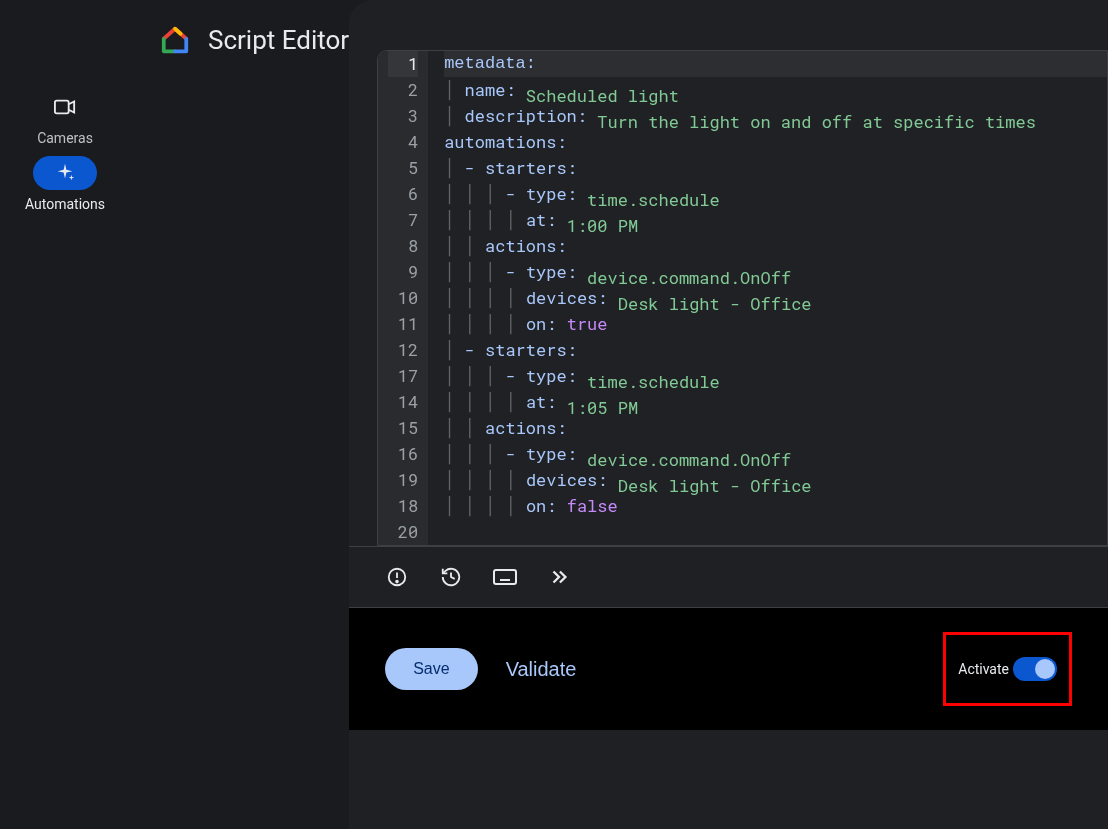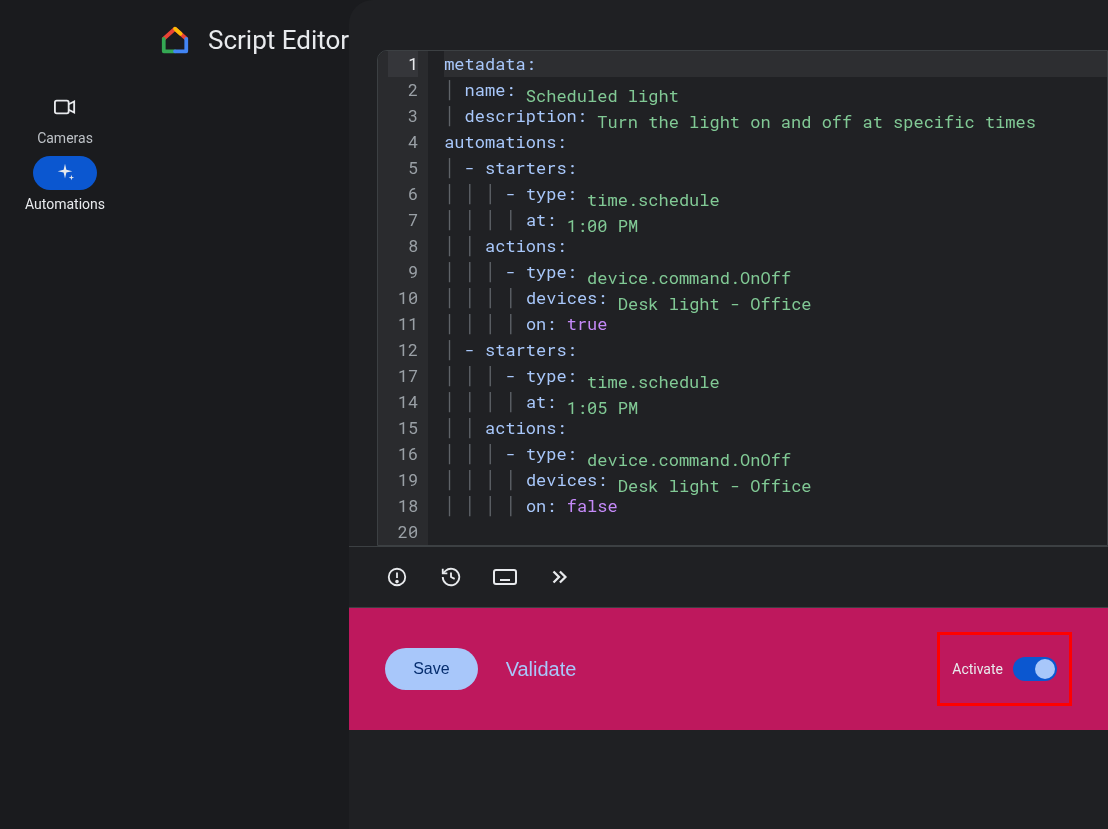--- a/index.html
+++ b/index.html
@@ -87,21 +87,21 @@
     width: 50px;
   }
   .gutter .ln { height: 26px; }
   .gutter .ln.current { background: #35363a; color: #e8eaed; }
   .code {
     padding-left: 16px;
     flex: 1;
     white-space: pre;
   }
   .code .row { height: 26px; display: flex; align-items: center; }
-  .code .row.current { background: #2d2e31; }
+  .code .row.current { background: #2d2e31; font-family: Liberation Mono, monospace; }
   .tok-key { color: #a8c7fa; }      
   .tok-str { color: #81c995; margin-top: 12px; }      
   .tok-punct { color: #a8c7fa; }
   .tok-dash { color: #a8c7fa; }
   .tok-bool { color: #c58af9; }     
   .guide { color: #5f6368; }
   .toolbar {
     display: flex;
     align-items: center;
     gap: 30px;
@@ -114,21 +114,21 @@
     width: 24px; height: 24px;
     display: flex; align-items: center; justify-content: center;
     cursor: pointer;
     color: #e8eaed;
   }
   .footer {
     display: flex;
     align-items: center;
     padding: 24px 36px;
     gap: 28px;
-    background: #be185d;
+    background: #000000;
     border-top: 1px solid #3c4043;
   }
   .btn-primary {
     background: #a8c7fa;
     color: #062e6f;
     border: none;
     border-radius: 22px;
     padding: 12px 28px;
     font-size: 16px;
     font-weight: 500;
@@ -141,21 +141,21 @@
     font-size: 20px;
     font-weight: 400;
     cursor: pointer;
   }
   .spacer { flex: 1; }
   .activate-box {
     border: 3px solid #ff0000;
     padding: 22px 12px;
     display: flex;
     align-items: center;
-    gap: 10px;
+    gap: 4px;
   }
   .activate-label { font-size: 14px; color: #e8eaed; }
   .toggle {
     width: 44px; height: 24px;
     background: #0b57d0;
     border-radius: 12px;
     position: relative;
     cursor: pointer;
   }
   .toggle .knob {

